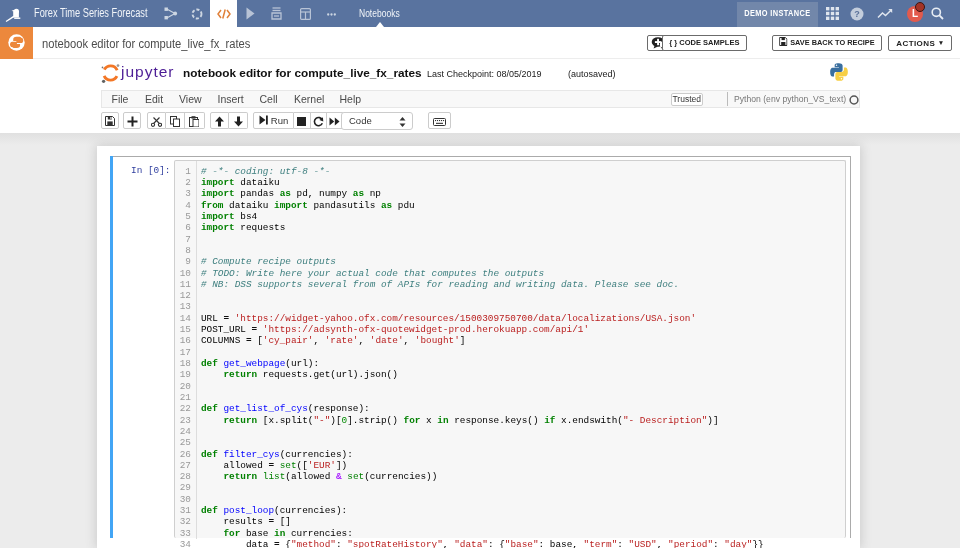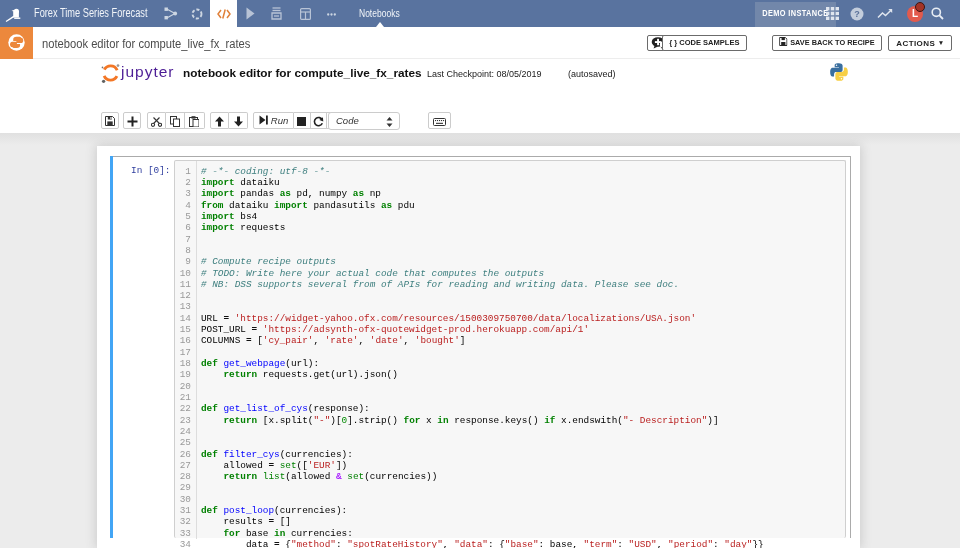--- a/index.html
+++ b/index.html
@@ -9,21 +9,21 @@
 .abs { position:absolute; }
 
 
 #nav { position:absolute; left:0; top:0; width:960px; height:27px; background:#59739f;padding-left:10px; }
 #nav .navtxt { position:absolute; top:0; height:27px; line-height:27px; color:#f2f5f9; font-size:12px; }
 #navtab { position:absolute; left:210px; top:0; width:27px; height:27px; background:#fff;
   color:#e2823d; font-size:11px; font-weight:bold; text-align:center; line-height:27px;
   font-family:"Liberation Mono", monospace; }
 #notch { position:absolute; left:375.5px; top:22px; width:0; height:0;
   border-left:4.2px solid transparent; border-right:4.2px solid transparent; border-bottom:5px solid #fff; }
-#demo { position:absolute; left:755px; top:2px; width:81px; white-space:nowrap; height:35px; background:#7287aa;
+#demo { position:absolute; left:737px; top:2px; width:81px; white-space:nowrap; height:35px; background:#7287aa;
   color:#fff; font-size:9px; font-weight:bold; text-align:center; line-height:23px; letter-spacing:0.45px; overflow:hidden; }
 #avatar { position:absolute; left:907px; top:6px; width:16px; height:16px; border-radius:50%;
   background:#e25a4d; color:#fff; font-size:10px; font-weight:bold; text-align:center; line-height:16px; }
 #badge { position:absolute; left:915px; top:2px; width:10px; height:10px; border-radius:50%;
   background:#a33326; border:1.5px solid #3d1410; }
 
 
 #bar2 { position:absolute; left:0; top:27px; width:960px; height:32px; background:#fff; border-bottom:1px solid #ededed; }
 #rblock { position:absolute; left:0; top:0; width:33px; height:31.8px; background:#ec883c; }
 #b2title { position:absolute; left:42px; top:1.5px; height:31px; line-height:31px; color:#4c4c4c; font-size:12.5px; transform:scaleX(0.895); transform-origin:0 50%; white-space:nowrap; }
@@ -39,25 +39,25 @@
 
 #menubar { position:absolute; left:100.5px; top:89.5px; width:759.5px; border-right:1px solid #e7e7e7; border-left:1px solid #e7e7e7; height:18px; background:#f8f8f8;
   border-top:1px solid #e7e7e7; border-bottom:1px solid #e7e7e7; }
 .mitem { position:absolute; top:0; height:16px; line-height:16px; font-size:10.5px; color:#4a4a4a; }
 #trusted { position:absolute; left:569px; top:2.5px; width:32.5px; height:12.5px; border:1px solid #ccc;
   border-radius:2px; font-size:8.5px; color:#333; text-align:center; line-height:10.5px; background:#fff; }
 #kname { position:absolute; left:632.5px; top:0; height:16px; line-height:16px; font-size:9.8px; color:#777; white-space:nowrap; transform:scaleX(0.88); transform-origin:0 50%; }
 #ksep { position:absolute; left:625.5px; top:1px; width:1px; height:14px; background:#bbb; }
 
 
-#toolbar { position:absolute; left:0; top:107.5px; width:960px; height:25px; background:#fff;font-style:italic; }
+#toolbar { position:absolute; left:0; top:107.5px; width:960px; height:25px; background:#fff; }
 .tbtn { position:absolute; top:4.5px; height:17px; background:#fff; border:1px solid #cccccc;
   text-align:center; color:#333; }
 .tbtn > svg { display:block; margin:auto; }
-#tsel { position:absolute; left:328px; top:4.5px; width:72px; height:17.5px; background:#fff;
+#tsel { position:absolute; left:341px; top:4.5px; width:72px; height:17.5px; background:#fff;
   border:1px solid #ccc; border-radius:3px; font-size:9.5px; color:#333; line-height:16px; }
 
 
 #page { position:absolute; left:0; top:132.5px; width:960px; height:415.5px; background:linear-gradient(#e0e0e0, #ececec 12px); }
 #container { position:absolute; left:97px; top:13.5px; width:763px; height:402px; background:#fff;
   box-shadow:0 0 10px 1px rgba(87,87,87,0.22); }
 
 #cell { position:absolute; left:110px; top:23px; width:741px; height:382px;
   border:1px solid #ababab; border-bottom:none; background:#fff; }
 #bluebar { position:absolute; left:109.6px; top:23px; width:3.6px; height:382px; background:#42a5f5; }
@@ -228,20 +228,35 @@
     <div id="jauto">(autosaved)</div>
 
     <svg class="abs" style="left:829.5px;top:4px" width="18" height="18" viewBox="0 0 112 112">
       <g>
         <path d="M55.3 1 C27.2 1 29 13.2 29 13.2 l0 12.6 26.7 0 0 3.8 -37.3 0 C18.4 29.6 1 26.6 1 55.9 1 85.3 16.2 84.3 16.2 84.3 l9.1 0 0-13.1 c0-15.7 13.6-14.8 13.6-14.8 l26.5 0 c0 0 13.1 0.2 13.1-12.7 l0-21.3 C78.5 22.4 83 1 55.3 1 z M40.5 9.5 c2.7 0 4.8 2.2 4.8 4.8 0 2.7-2.2 4.8-4.8 4.8 -2.7 0-4.8-2.2-4.8-4.8 0-2.7 2.2-4.8 4.8-4.8 z" fill="#3a6f9f"></path>
         <path d="M56.7 111 C84.8 111 83 98.8 83 98.8 l0-12.6 -26.7 0 0-3.8 37.3 0 c0 0 17.4 3 17.4-26.3 C111 26.7 95.8 27.7 95.8 27.7 l-9.1 0 0 13.1 c0 15.7-13.6 14.8-13.6 14.8 l-26.5 0 c0 0-13.1-0.2-13.1 12.7 l0 21.3 C33.5 89.6 29 111 56.7 111 z M71.5 102.5 c-2.7 0-4.8-2.2-4.8-4.8 0-2.7 2.2-4.8 4.8-4.8 2.7 0 4.8 2.2 4.8 4.8 0 2.7-2.2 4.8-4.8 4.8 z" fill="#f7cf45"></path>
       </g>
     </svg>
   </div>
 
+  <div id="menubar">
+    <div class="mitem" style="left:10px;">File</div>
+    <div class="mitem" style="left:43.5px;">Edit</div>
+    <div class="mitem" style="left:77.5px;">View</div>
+    <div class="mitem" style="left:116px;">Insert</div>
+    <div class="mitem" style="left:158px;">Cell</div>
+    <div class="mitem" style="left:192.5px;">Kernel</div>
+    <div class="mitem" style="left:238px;">Help</div>
+    <div id="trusted">Trusted</div>
+    <div id="ksep"></div>
+    <div id="kname">Python (env python_VS_text)</div>
+    <svg class="abs" style="left:747px;top:4.3px" width="10" height="10" viewBox="0 0 10 10">
+      <circle cx="5" cy="5" r="3.9" fill="none" stroke="#555" stroke-width="1.5"></circle>
+    </svg>
+  </div>
 
   <div id="toolbar">
 
     <div class="tbtn" style="left:100.5px;width:18px;border-radius:2px;">
       <svg style="margin-top:3px" width="10" height="10" viewBox="0 0 10 10">
         <path d="M0.5 0.5 L7.5 0.5 L9.5 2.5 L9.5 9.5 L0.5 9.5 Z" fill="none" stroke="#333" stroke-width="1"></path>
         <rect x="2.3" y="5.4" width="5.4" height="4" fill="#333"></rect>
         <rect x="2.8" y="0.5" width="4" height="3" fill="#333"></rect>
         <rect x="5.3" y="1.1" width="1.2" height="1.8" fill="#fff"></rect>
       </svg>

